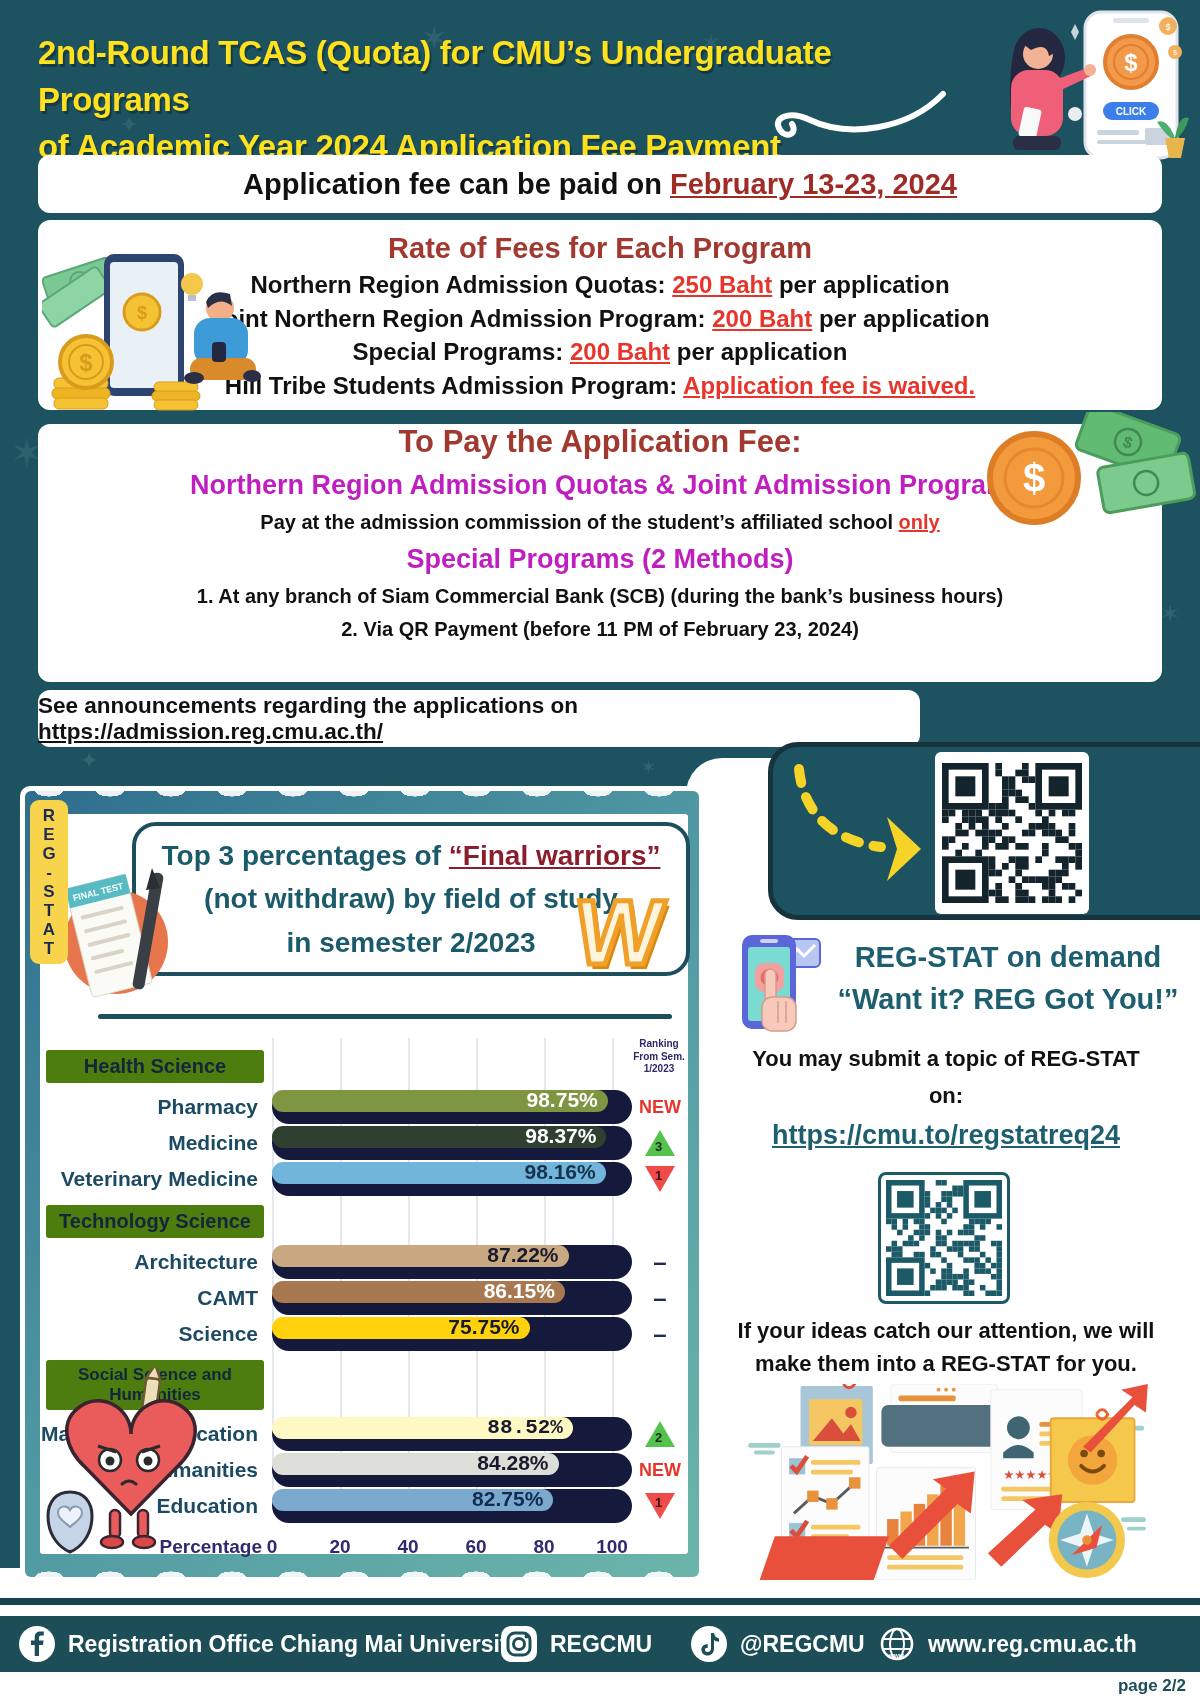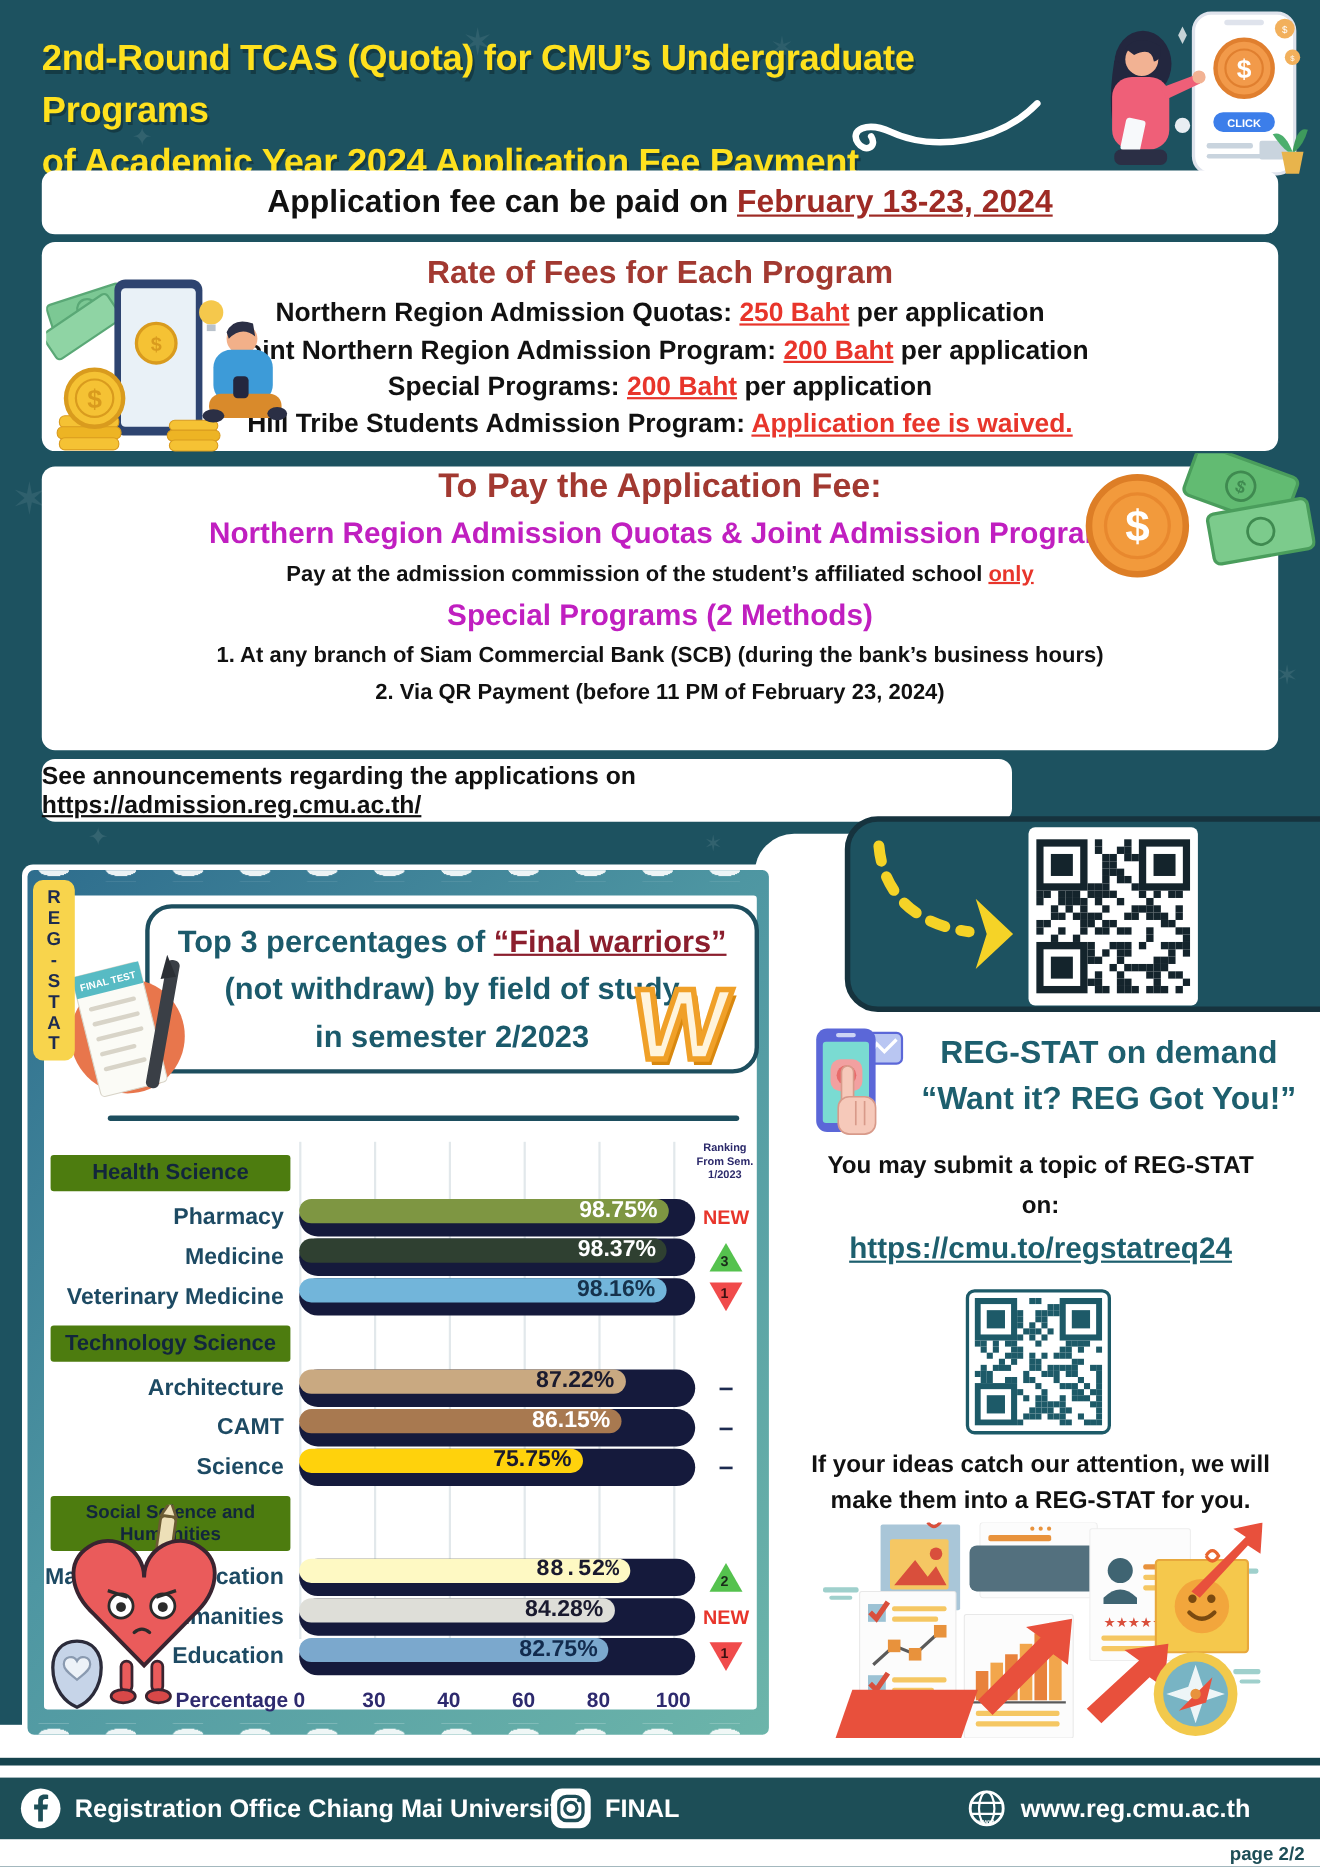--- a/index.html
+++ b/index.html
@@ -793,21 +793,21 @@
                 <div class="tri tri-down">
                   <b>1</b>
                 </div>
               </div>
             </div>
           </div>
         <div class="axis-row">
           <div class="axis-label">Percentage</div>
           <div class="axis-ticks" id="axis-ticks">
               <b style="left: 0px; top: 2px;">0</b>
-              <b style="left: 68px; top: 2px;">30</b>
+              <b style="left: 68px; top: 2px;">20</b>
               <b style="left: 136px; top: 2px;">40</b>
               <b style="left: 204px; top: 2px;">60</b>
               <b style="left: 272px; top: 2px;">80</b>
               <b style="left: 340px; top: 2px;">100</b>
             </div>
         </div>
       </div>
     </div>
     <div class="reg-tab" id="reg-tab">
         <span>R</span>
@@ -854,21 +854,28 @@
       </svg>
       <span class="txt">Registration Office Chiang Mai University</span>
     </div>
     <div class="f-item" style="left:500px;">
       <svg width="38" height="38" viewBox="0 0 38 38">
         <rect x="1" y="1" width="36" height="36" rx="10" fill="#ffffff"></rect>
         <rect x="8" y="8" width="22" height="22" rx="7" fill="none" stroke="#1D4E57" stroke-width="3"></rect>
         <circle cx="19" cy="19" r="5.5" fill="none" stroke="#1D4E57" stroke-width="3"></circle>
         <circle cx="26.5" cy="11.5" r="2" fill="#1D4E57"></circle>
       </svg>
-      <span class="txt">FINAL</span>
+      <span class="txt">REGCMU</span>
+    </div>
+    <div class="f-item" style="left:690px;">
+      <svg width="38" height="38" viewBox="0 0 38 38">
+        <circle cx="19" cy="19" r="18" fill="#ffffff"></circle>
+        <path d="M21,8 L24,8 C24.4,11 26.4,13 29,13.4 L29,16.8 C27,16.7 25.3,16 24,15 L24,23.5 C24,28 21,30.5 17.5,30.5 C14,30.5 11.4,28 11.4,24.7 C11.4,21.3 14.2,19 17.8,19.3 L17.8,22.8 C16.2,22.5 14.9,23.4 14.9,24.8 C14.9,26 15.9,27 17.4,27 C19.2,27 21,26 21,23.2 Z" fill="#1D4E57"></path>
+      </svg>
+      <span class="txt">@REGCMU</span>
     </div>
     <div class="f-item" style="left:878px;">
       <svg width="38" height="38" viewBox="0 0 38 38">
         <circle cx="19" cy="19" r="15" fill="none" stroke="#ffffff" stroke-width="2.6"></circle>
         <ellipse cx="19" cy="19" rx="7" ry="15" fill="none" stroke="#ffffff" stroke-width="2"></ellipse>
         <line x1="4" y1="14" x2="34" y2="14" stroke="#ffffff" stroke-width="2"></line>
         <line x1="4" y1="24" x2="34" y2="24" stroke="#ffffff" stroke-width="2"></line>
         <text x="19" y="33" text-anchor="middle" font-size="6.5" font-weight="bold" fill="#ffffff">www.</text>
       </svg>
       <span class="txt">www.reg.cmu.ac.th</span>

